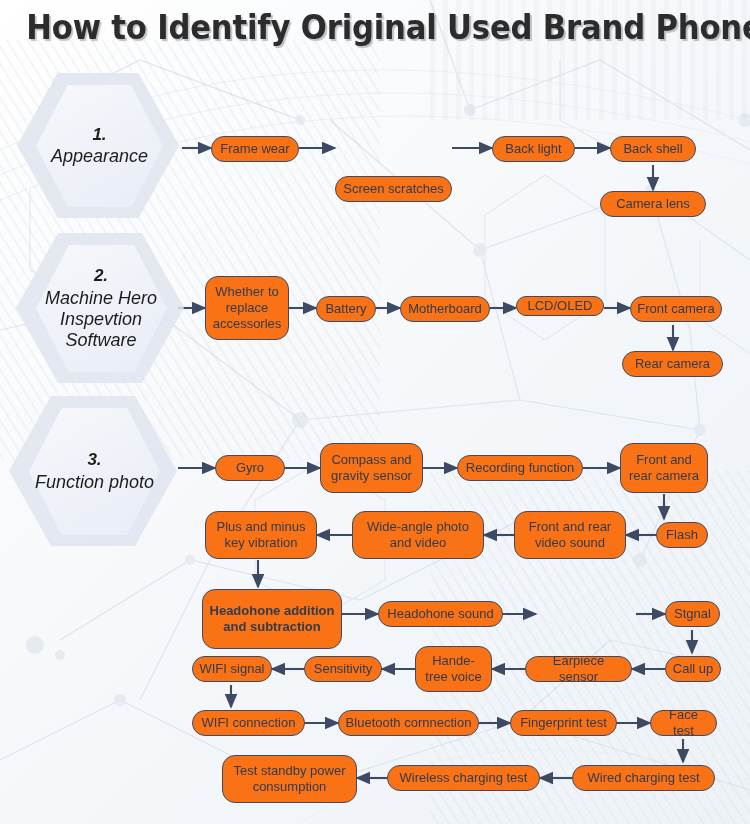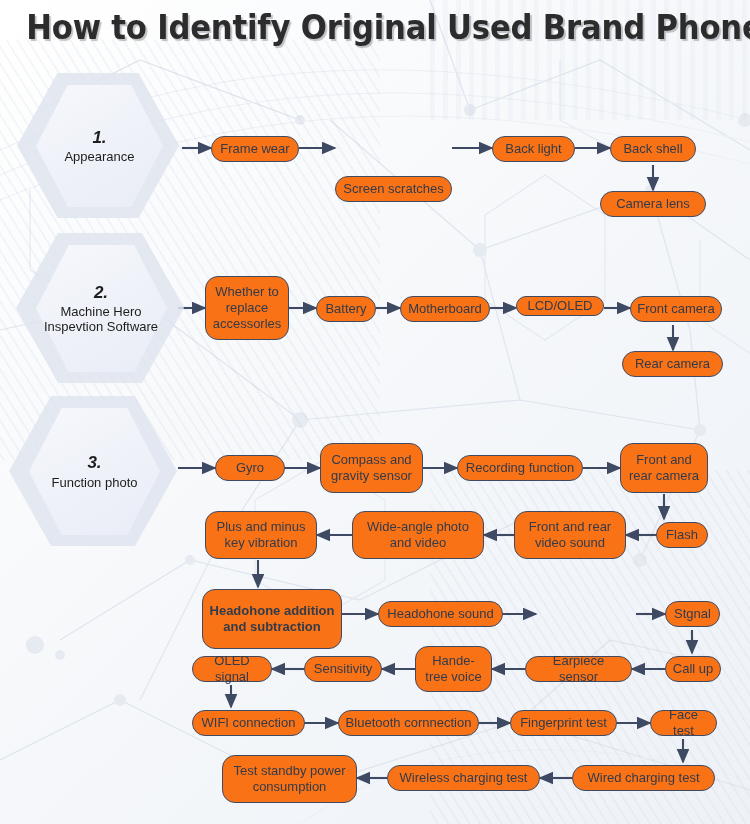--- a/index.html
+++ b/index.html
@@ -55,21 +55,21 @@
     clip-path:polygon(25% 0%,75% 0%,100% 50%,75% 100%,25% 100%,0% 50%);
   }
   .hex-outer{background:#dfe4ee;opacity:.85;}
   .hex-inner{background:linear-gradient(150deg,#f6f8fc 0%,#eef1f8 55%,#e9edf6 100%);}
   .hex-label{
     position:absolute;left:0;right:0;top:0;bottom:0;
     display:flex;flex-direction:column;align-items:center;justify-content:center;
     color:#1d1d1d;text-align:center;line-height:1.16;
   }
   .hex-num{font-size:17px;font-weight:bold;font-style:italic;margin-bottom:2px;}
-  .hex-txt{font-size:13px;}
+  .hex-txt{font-size:18px;font-style:italic;}
 
   
   .node{
     position:absolute;z-index:5;
     border:1.5px solid #3e4a63;
     background:#f97316;
     color:#333a4a;
     display:flex;align-items:center;justify-content:center;
     text-align:center;
     font-size:13px;
@@ -245,21 +245,21 @@
   <div class="node rect" style="left:205px;top:511px;width:112px;height:48px;">Plus and minus key vibration</div>
 
   <div class="node rect" style="left:202px;top:589px;width:140px;height:60px;font-weight:bold;">Headohone addition and subtraction</div>
   <div class="node pill" style="left:378px;top:601px;width:125px;height:26px;">Headohone sound</div>
   <div class="node pill" style="left:665px;top:601px;width:55px;height:26px;">Stgnal</div>
 
   <div class="node pill" style="left:665px;top:656px;width:56px;height:26px;">Call up</div>
   <div class="node pill" style="left:525px;top:656px;width:107px;height:26px;">Earpiece sensor</div>
   <div class="node rect" style="left:415px;top:646px;width:77px;height:46px;">Hande-tree voice</div>
   <div class="node pill" style="left:304px;top:656px;width:78px;height:26px;">Sensitivity</div>
-  <div class="node pill" style="left:192px;top:656px;width:80px;height:26px;">OLED signal</div>
+  <div class="node pill" style="left:192px;top:656px;width:80px;height:26px;">WIFI signal</div>
 
   <div class="node pill" style="left:192px;top:710px;width:113px;height:26px;">WIFI connection</div>
   <div class="node pill" style="left:338px;top:710px;width:141px;height:26px;">Bluetooth cornnection</div>
   <div class="node pill" style="left:510px;top:710px;width:107px;height:26px;">Fingerprint test</div>
   <div class="node pill" style="left:650px;top:710px;width:67px;height:26px;">Face test</div>
 
   <div class="node pill" style="left:572px;top:765px;width:143px;height:26px;">Wired charging test</div>
   <div class="node pill" style="left:387px;top:765px;width:153px;height:26px;">Wireless charging test</div>
   <div class="node rect" style="left:222px;top:755px;width:135px;height:48px;">Test standby power consumption</div>
 

